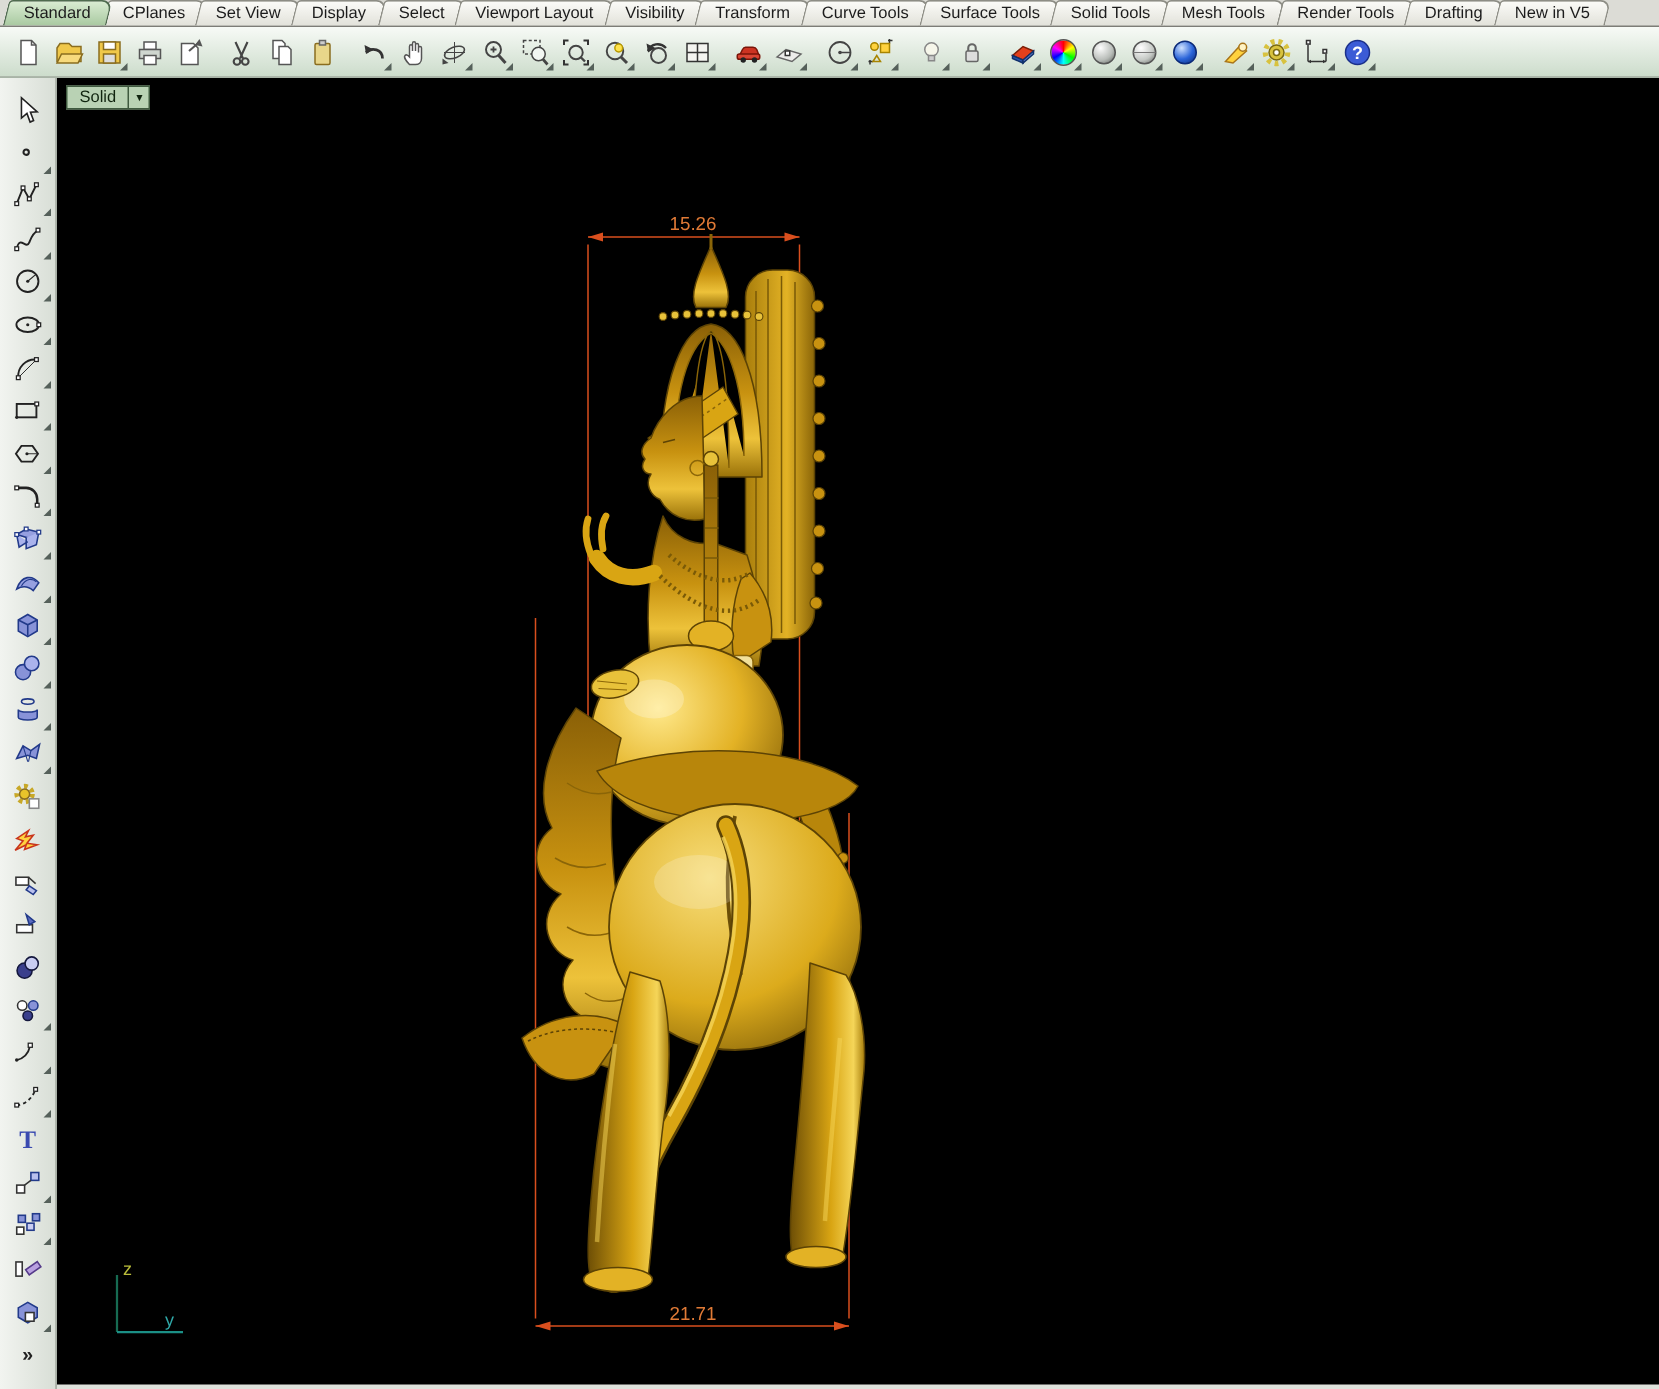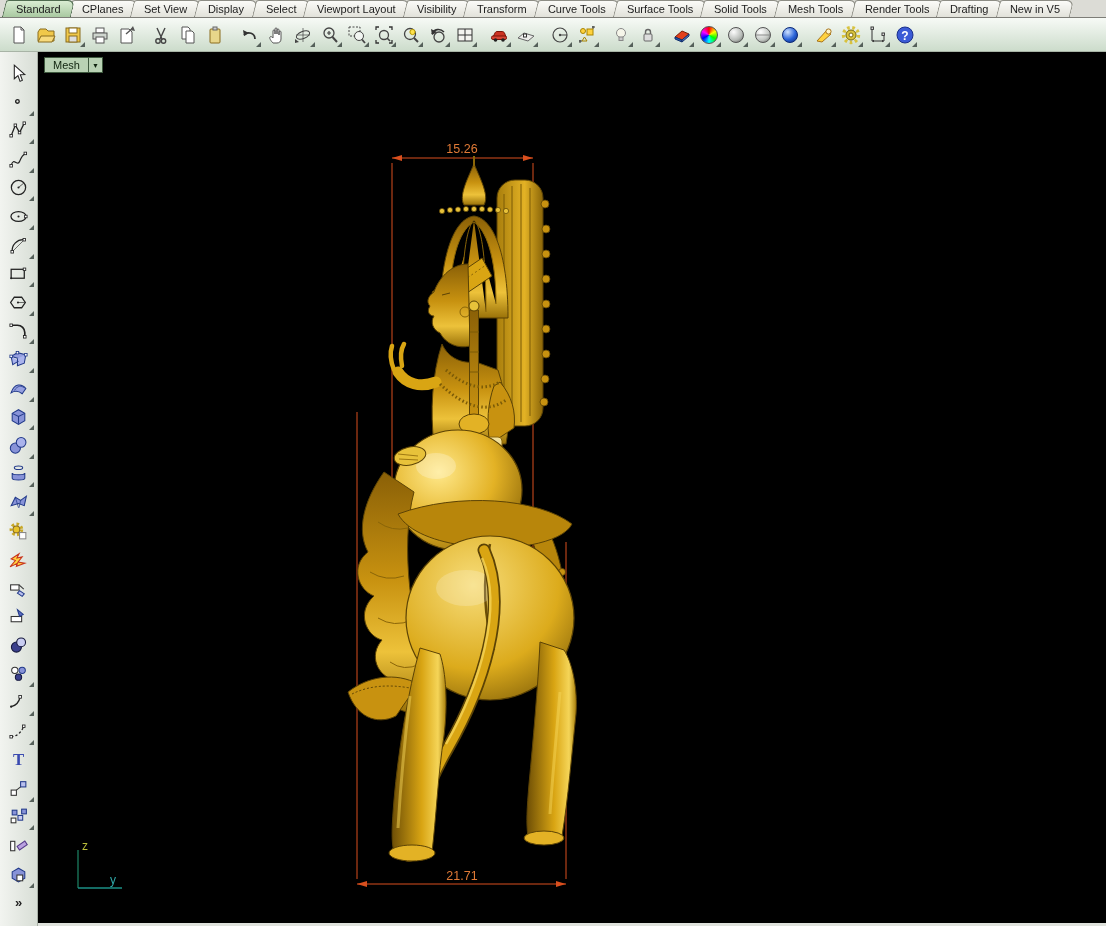--- a/index.html
+++ b/index.html
@@ -497,21 +497,21 @@
         <rect x="8.5" y="10.5" width="5.5" height="5.5" fill="#fff" stroke="#333"></rect>
       </svg>
     </div>
     <div class="sb">
       <span class="morelbl">»</span>
     </div>
   </div>
 
 <div id="viewport">
   <div id="vplabel">
-    <div id="vpname">Mesh</div>
+    <div id="vpname">Solid</div>
     <div id="vpdrop">
         <span>▼</span>
       </div>
   </div>
 
   <svg id="scene" viewBox="0 0 1068 871">
     <defs>
       <linearGradient id="linGold" x1="0" y1="0" x2="0" y2="1">
         <stop offset="0" stop-color="#8a6007"></stop>
           <stop offset=".45" stop-color="#c89210"></stop>

